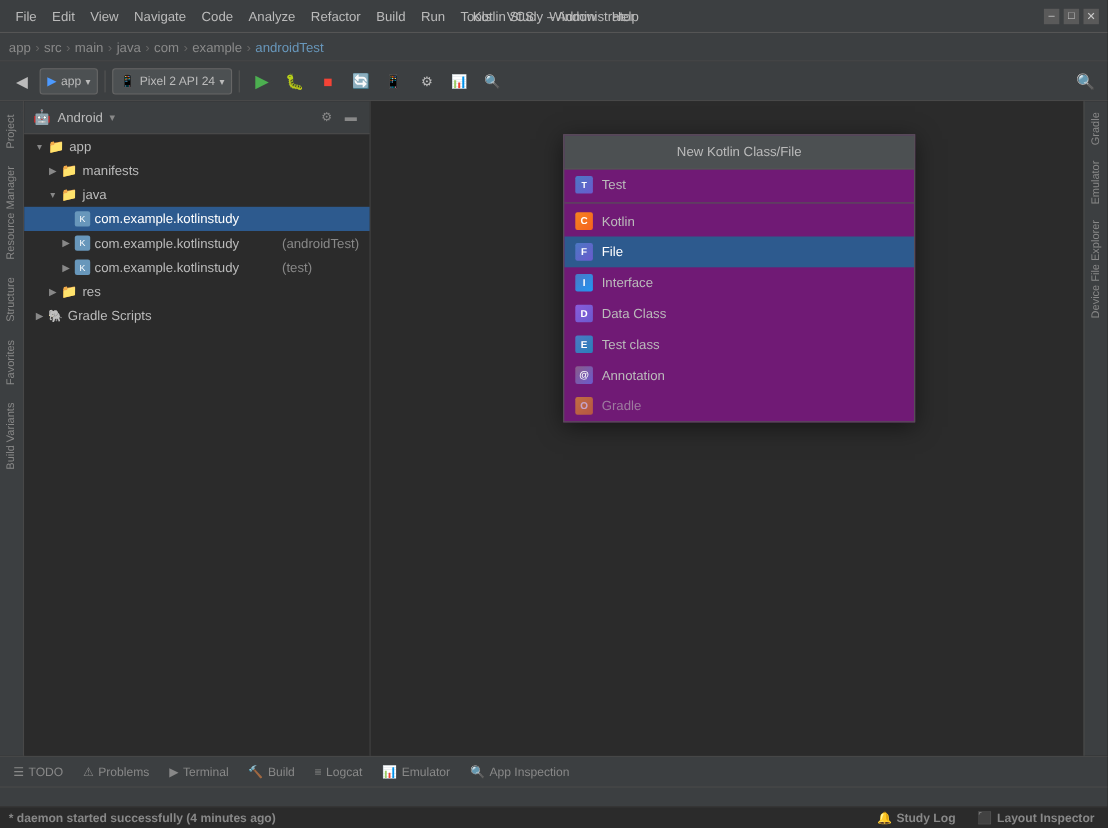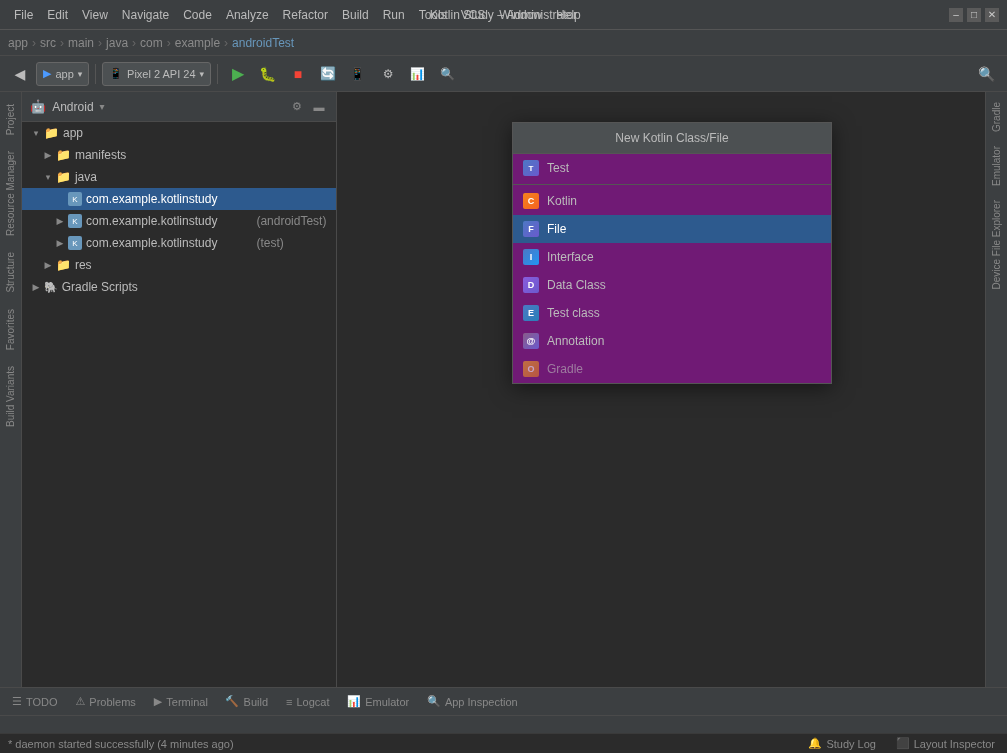--- a/index.html
+++ b/index.html
@@ -338,20 +338,21 @@
     #status-bar {
       height: 20px;
       background: #2b2b2b;
       display: flex;
       align-items: center;
       padding: 0 8px;
       gap: 22px;
       font-size: 11px;
       color: #888;
       border-top: 1px solid #3a3a3a;
+      font-weight: bold;
     }
     #status-right {
       margin-left: auto;
       display: flex;
       align-items: center;
       gap: 12px;
     }
     .status-btn {
       display: flex;
       align-items: center;

